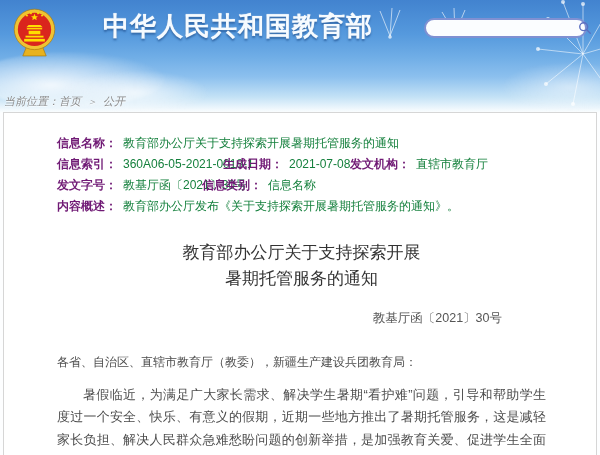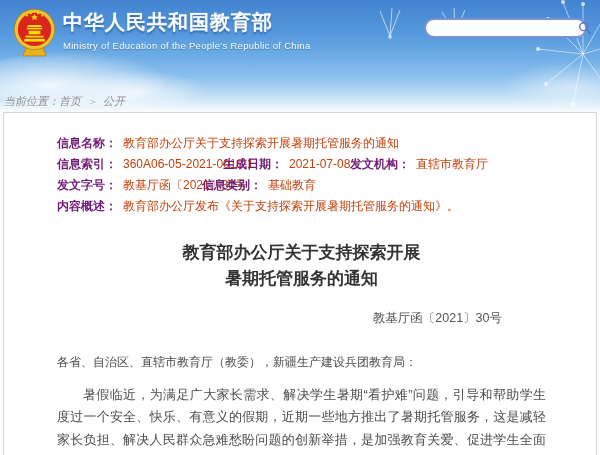--- a/index.html
+++ b/index.html
@@ -19,22 +19,23 @@
     background:radial-gradient(ellipse at 50% 50%, rgba(255,255,255,.7) 0%, rgba(255,255,255,0) 70%); }
   .cloud.c3 { left:500px; top:62px; width:140px; height:50px;
     background:radial-gradient(ellipse at 50% 50%, rgba(255,255,255,.5) 0%, rgba(255,255,255,0) 70%); }
   .dandelion { position:absolute; right:-8px; top:-6px; pointer-events:none; }
   .seeds { position:absolute; right:120px; top:6px; pointer-events:none; }
 
   .emblem { position:absolute; left:12px; top:8px; }
 
   .brand { position:absolute; left:63px; top:9px; }
   .brand-title {
-    font-size:20px; font-weight:bold; letter-spacing:1px; color:#f6fbff;
+    font-size:26px; font-weight:bold; letter-spacing:1px; color:#f6fbff;
     text-shadow:0 2px 2px rgba(24,74,136,.65), 0 0 1px rgba(255,255,255,.9);
+    margin-left:40px;
   }
   .brand-sub {
     margin-top:4px; font-size:9.5px; color:#ffffff; letter-spacing:.3px;
     text-shadow:0 1px 1px rgba(24,74,136,.5);
   }
 
   .searchbox {
     position:absolute; right:13px; top:18px; width:163px; height:20px;
     background:#fbfdff; border:2px solid #7f90d2; border-radius:11px;
     display:flex; align-items:center; padding:0 6px 0 10px;
@@ -57,28 +58,28 @@
   
   .panel {
     position:absolute; left:3px; top:112px; width:594px; height:400px;
     background:#ffffff; border:1px solid #d6d6d6;
     padding:20px 50px 0 53px;
   }
 
   .meta { font-size:12px; line-height:21px; color:#666; }
   .meta-row { white-space:nowrap; }
   .meta-label { font-weight:bold; color:#701a75; margin-right:6px; }
-  .meta-value { color:#c2410c;margin-top:23px; }
+  .meta-value { color:#15803d;margin-top:23px; }
   .col-w1 { display:inline-block; width:166px; }
   .col-w2 { display:inline-block; width:127px; }
   .col-w3 { display:inline-block; width:145px; }
 
   .article { margin-top:23px; }
   .doc-title {
-    text-align:center; font-size:17px; font-weight:bold; color:#333;
+    text-align:center; font-size:17px; font-weight:normal; color:#333;
     line-height:1.55;
   }
   .doc-number {
     text-align:right; margin:17px 44px 0 0; font-size:12.5px; color:#555;
   }
   .salutation { margin-top:24px; font-size:12px; color:#4c4c4c; line-height:22px; }
   .body-para {
     margin-top:11px; font-size:13px; color:#4c4c4c; line-height:22.5px;
     text-indent:2em; text-align:justify;
   }
@@ -142,21 +143,20 @@
       <path d="M32 42 L68 42 L63 37 L37 37 Z"></path>
       <rect x="33" y="44" width="34" height="3"></rect>
       <rect x="37" y="50" width="26" height="8"></rect>
       <rect x="30" y="61" width="40" height="4"></rect>
       <rect x="27" y="68" width="46" height="6"></rect>
     </g>
   </svg>
 
   <div class="brand">
     <div class="brand-title">中华人民共和国教育部</div>
-    <div class="brand-sub">Ministry of Education of the People's Republic of China</div>
   </div>
 
   <div class="searchbox">
     <input type="text" placeholder="" style="">
     <svg class="search-btn" viewBox="0 0 16 16">
       <circle cx="6.5" cy="6.5" r="4.5" fill="none" stroke="#5b6fc0" stroke-width="1.6"></circle>
       <line x1="10" y1="10" x2="14" y2="14" stroke="#5b6fc0" stroke-width="1.6" stroke-linecap="round"></line>
     </svg>
   </div>
 </div>
@@ -168,21 +168,21 @@
 <div class="panel">
 
   <div class="meta">
     <div class="meta-row">
       <span class="meta-label">信息名称：</span><span class="meta-value">教育部办公厅关于支持探索开展暑期托管服务的通知</span>
     </div>
     <div class="meta-row">
       <span class="col-w1"><span class="meta-label">信息索引：</span><span class="meta-value">360A06-05-2021-0018-1</span></span><span class="col-w2"><span class="meta-label">生成日期：</span><span class="meta-value">2021-07-08</span></span><span><span class="meta-label">发文机构：</span><span class="meta-value">直辖市教育厅</span></span>
     </div>
     <div class="meta-row">
-      <span class="col-w3"><span class="meta-label">发文字号：</span><span class="meta-value">教基厅函〔2021〕30号</span></span><span><span class="meta-label">信息类别：</span><span class="meta-value">基础教育</span></span>
+      <span class="col-w3"><span class="meta-label">发文字号：</span><span class="meta-value">教基厅函〔2021〕30号</span></span><span><span class="meta-label">信息类别：</span><span class="meta-value">信息名称</span></span>
     </div>
     <div class="meta-row">
       <span class="meta-label">内容概述：</span><span class="meta-value">教育部办公厅发布《关于支持探索开展暑期托管服务的通知》。</span>
     </div>
   </div>
 
   <div class="article">
     <div class="doc-title">
       <div>教育部办公厅关于支持探索开展</div>
       <div>暑期托管服务的通知</div>

